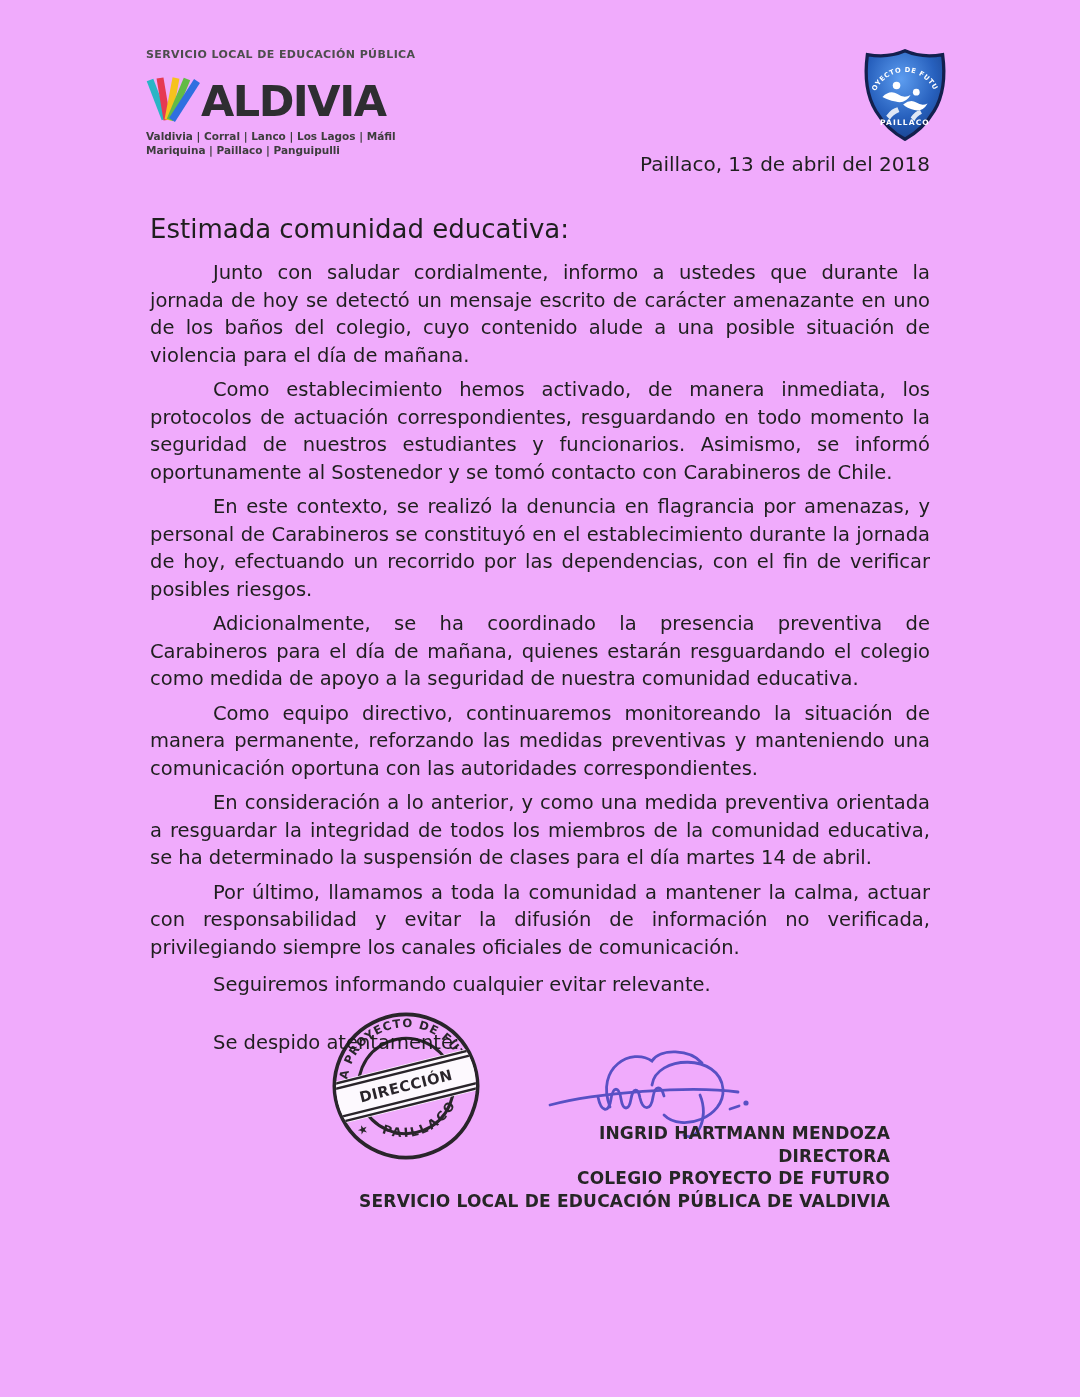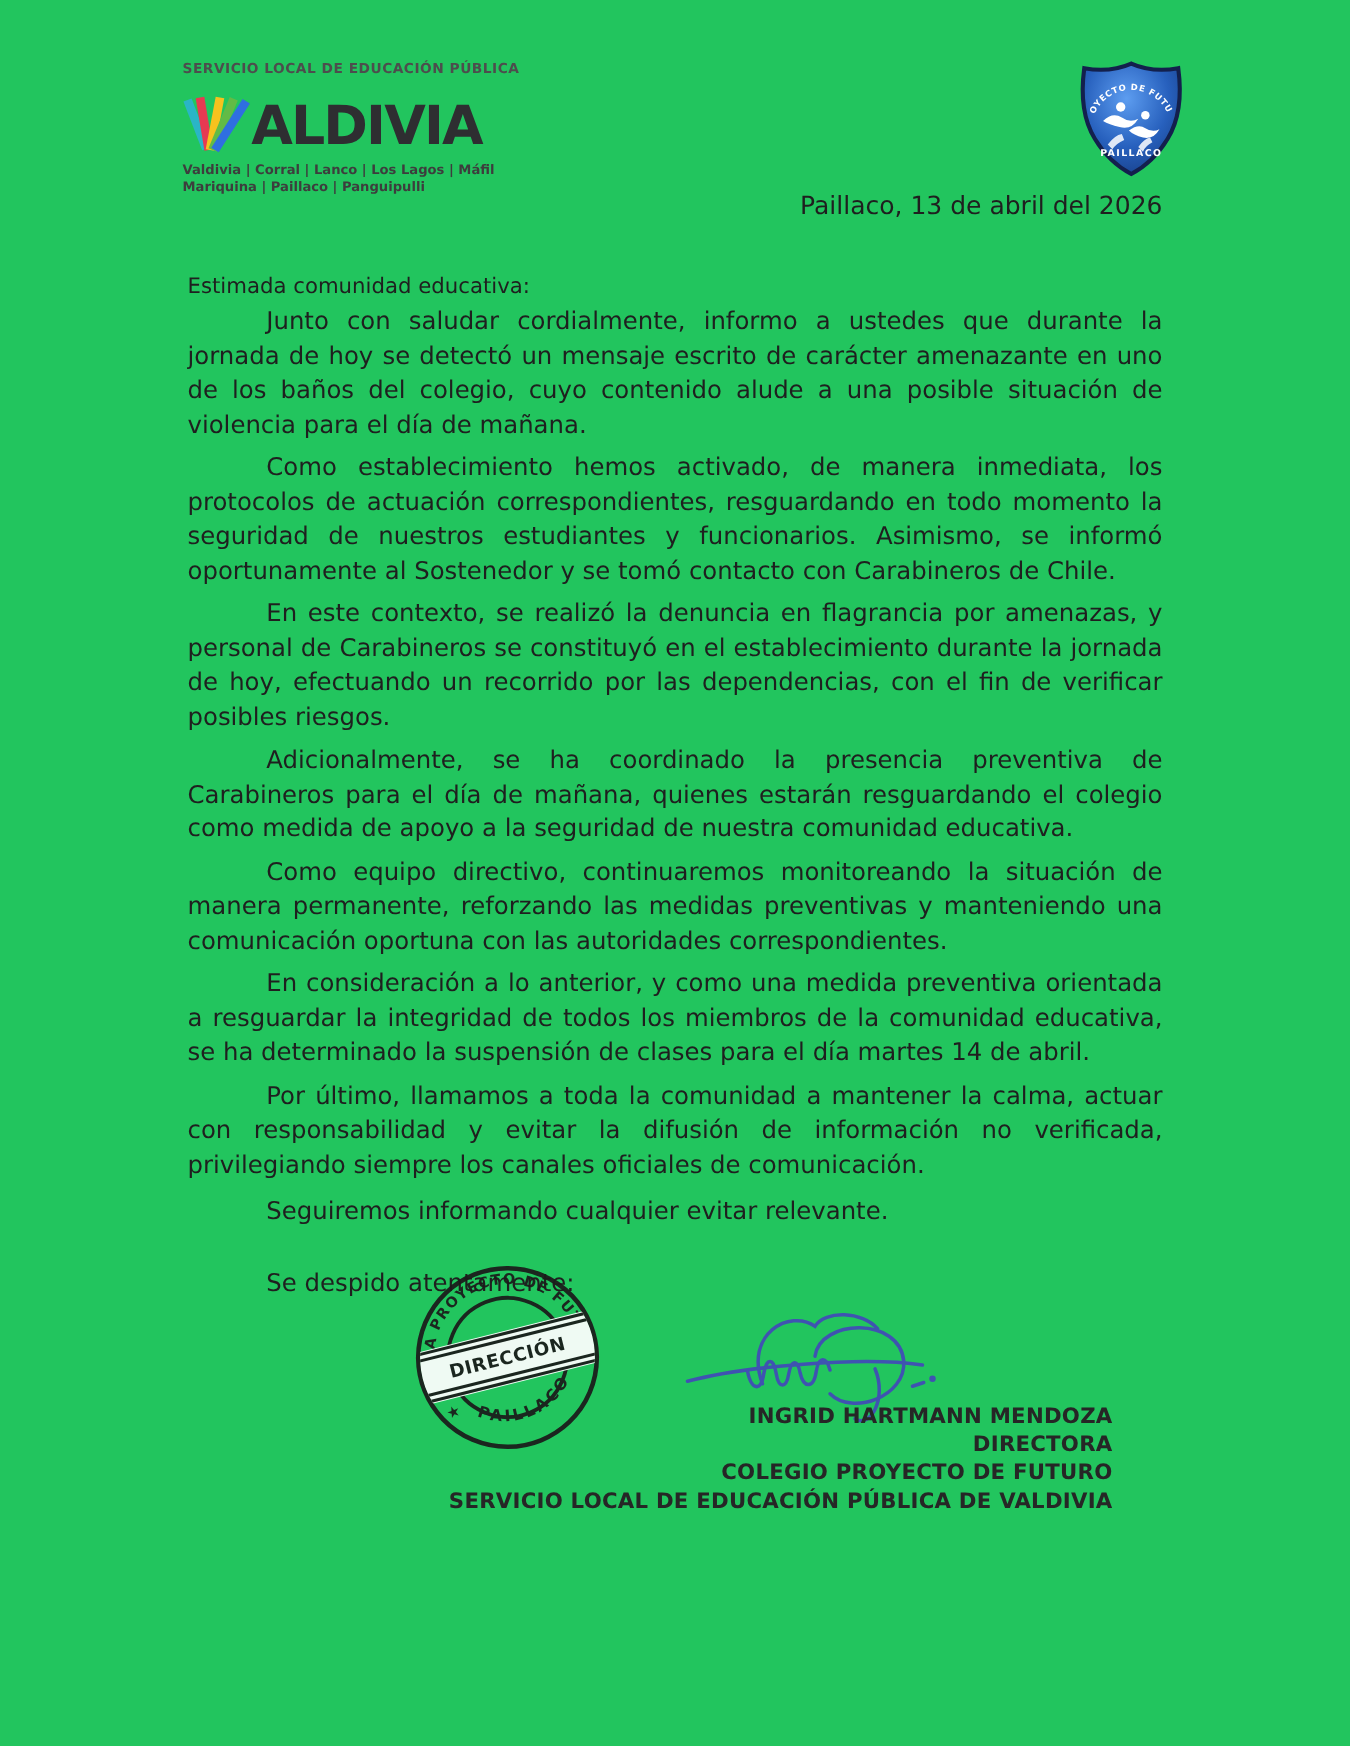--- a/index.html
+++ b/index.html
@@ -1,38 +1,38 @@
 <!DOCTYPE html>
 <html><head>
 <meta charset="utf-8">
 <style>
   * { margin:0; padding:0; box-sizing:border-box; }
   html,body { background:#e9e9e9; }
   .page {
     position:relative; width:1080px; height:1397px; margin:0 auto;
-    background:#22c55e; overflow:hidden;
+    background:#f0abfc; overflow:hidden;
     font-family:"DejaVu Sans","Liberation Sans",sans-serif;
     color:#1f1f1f;
   }
   
   .letterhead { position:absolute; top:48px; left:146px; right:128px; height:100px; }
   .slep-logo { position:absolute; left:0; top:0; }
   .slep-top { font-size:11px; font-weight:600; color:#4d4d4d; letter-spacing:.4px; }
   .slep-wordmark { display:flex; align-items:flex-end; margin-top:14px; height:48px; }
   .v-mark { width:54px; height:48px; display:block; }
   .wordmark-rest {
     font-size:43px; font-weight:800; color:#2e2e31; letter-spacing:-1.5px;
     line-height:44px; margin-left:1px;
   }
   .slep-communes { margin-top:6px; font-size:10.5px; font-weight:700; color:#3d3d3d; line-height:14px; }
   .crest { position:absolute; right:0; top:0; width:94px; height:94px; }
   
   .content { position:absolute; top:150px; left:150px; width:780px; }
   .date-line { text-align:right; font-size:20px; line-height:28px; margin-bottom:38px; }
-  .salutation { font-size:17px; line-height:27px; }
+  .salutation { font-size:26px; line-height:27px; margin-bottom:16px; }
   .para {
     font-size:19.5px; line-height:27.5px; text-align:justify;
     text-indent:63px; margin-bottom:7px;
   }
   .para.last { text-align:left; margin-top:10px; }
   .closing { font-size:19.5px; line-height:27px; margin-top:30px; text-indent:63px; }
   
   .stamp {
     position:absolute; left:330px; top:1010px; width:152px; height:152px;
     transform:rotate(-22deg); opacity:.93;
@@ -89,21 +89,21 @@
         <path d="M26,52 q8,-8 16,-3 q7,5 14,1 q-6,10 -16,7 q-9,-2 -14,-5 Z"></path>
         <path d="M48,60 q8,-6 14,-2 q6,4 12,1 q-5,9 -14,7 q-8,-2 -12,-6 Z"></path>
         <path d="M30,72 q6,-8 12,-9 l2,5 q-7,3 -10,8 Z" opacity=".85"></path>
         <path d="M56,74 q5,-7 10,-8 l2,4 q-6,3 -8,8 Z" opacity=".85"></path>
       </g>
       <text x="50" y="82" text-anchor="middle" font-size="8" font-weight="700" fill="#ffffff" letter-spacing="1.2">PAILLACO</text>
     </svg>
   </div>
 
   <div class="content">
-    <div class="date-line">Paillaco, 13 de abril del 2026</div>
+    <div class="date-line">Paillaco, 13 de abril del 2018</div>
     <p class="salutation">Estimada comunidad educativa:</p>
     <p class="para">Junto con saludar cordialmente, informo a ustedes que durante la jornada de hoy se detectó un mensaje escrito de carácter amenazante en uno de los baños del colegio, cuyo contenido alude a una posible situación de violencia para el día de mañana.</p>
     <p class="para">Como establecimiento hemos activado, de manera inmediata, los protocolos de actuación correspondientes, resguardando en todo momento la seguridad de nuestros estudiantes y funcionarios. Asimismo, se informó oportunamente al Sostenedor y se tomó contacto con Carabineros de Chile.</p>
     <p class="para">En este contexto, se realizó la denuncia en flagrancia por amenazas, y personal de Carabineros se constituyó en el establecimiento durante la jornada de hoy, efectuando un recorrido por las dependencias, con el fin de verificar posibles riesgos.</p>
     <p class="para">Adicionalmente, se ha coordinado la presencia preventiva de Carabineros para el día de mañana, quienes estarán resguardando el colegio como medida de apoyo a la seguridad de nuestra comunidad educativa.</p>
     <p class="para">Como equipo directivo, continuaremos monitoreando la situación de manera permanente, reforzando las medidas preventivas y manteniendo una comunicación oportuna con las autoridades correspondientes.</p>
     <p class="para">En consideración a lo anterior, y como una medida preventiva orientada a resguardar la integridad de todos los miembros de la comunidad educativa, se ha determinado la suspensión de clases para el día martes 14 de abril.</p>
     <p class="para">Por último, llamamos a toda la comunidad a mantener la calma, actuar con responsabilidad y evitar la difusión de información no verificada, privilegiando siempre los canales oficiales de comunicación.</p>
     <p class="para last">Seguiremos informando cualquier evitar relevante.</p>
     <p class="closing">Se despido atentamente:</p>

